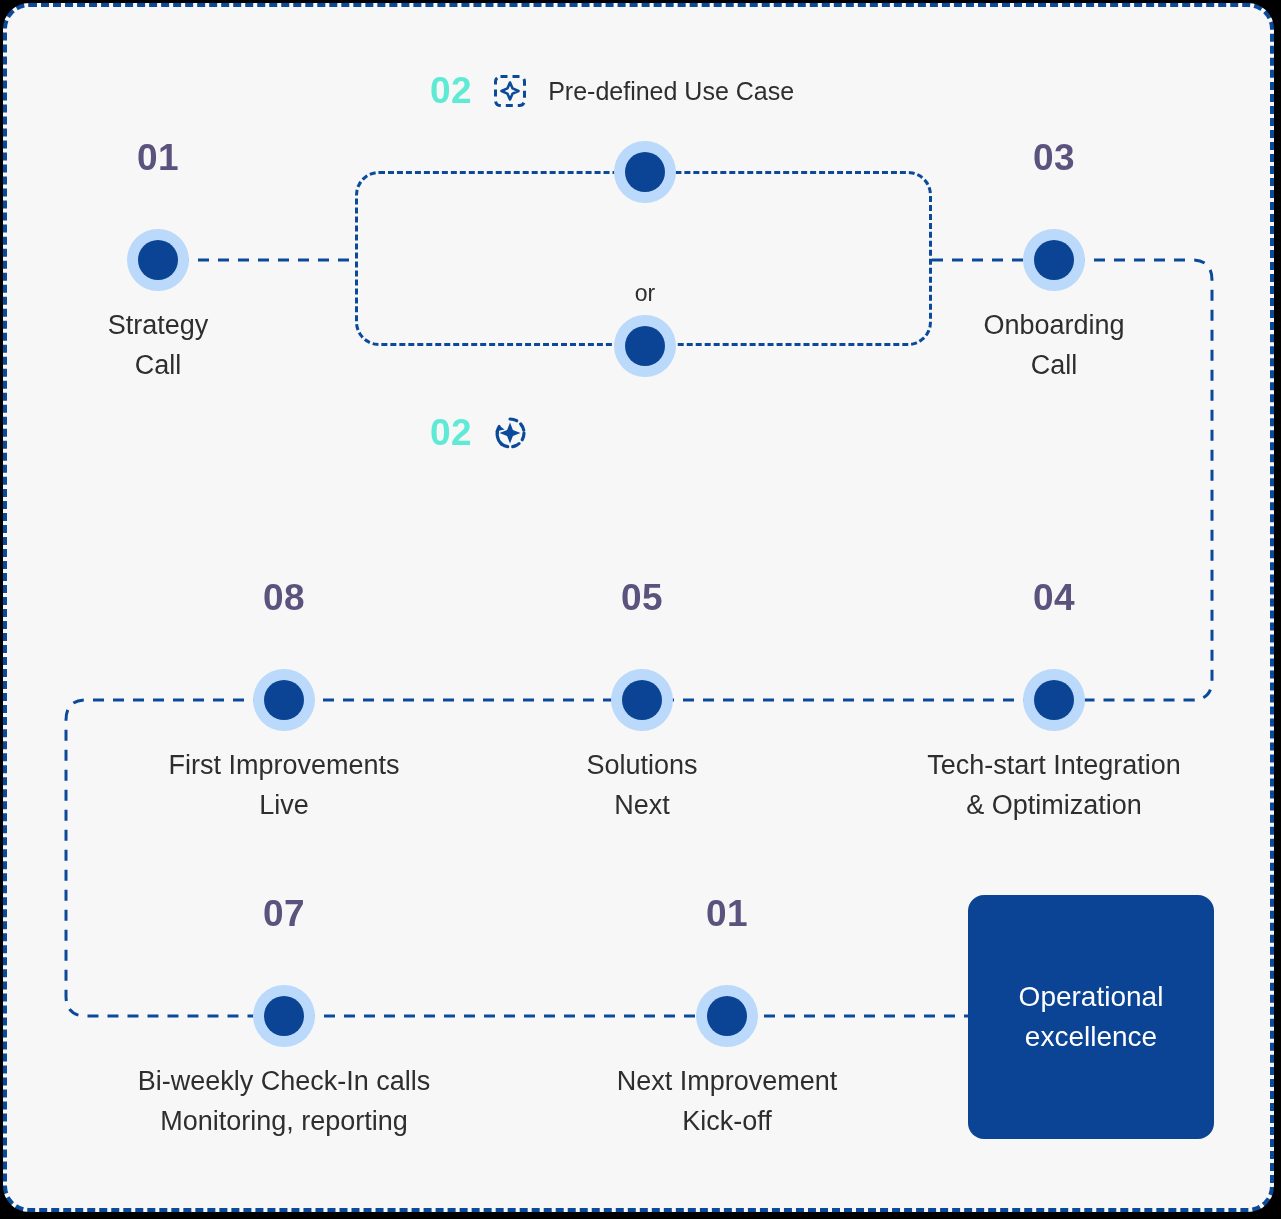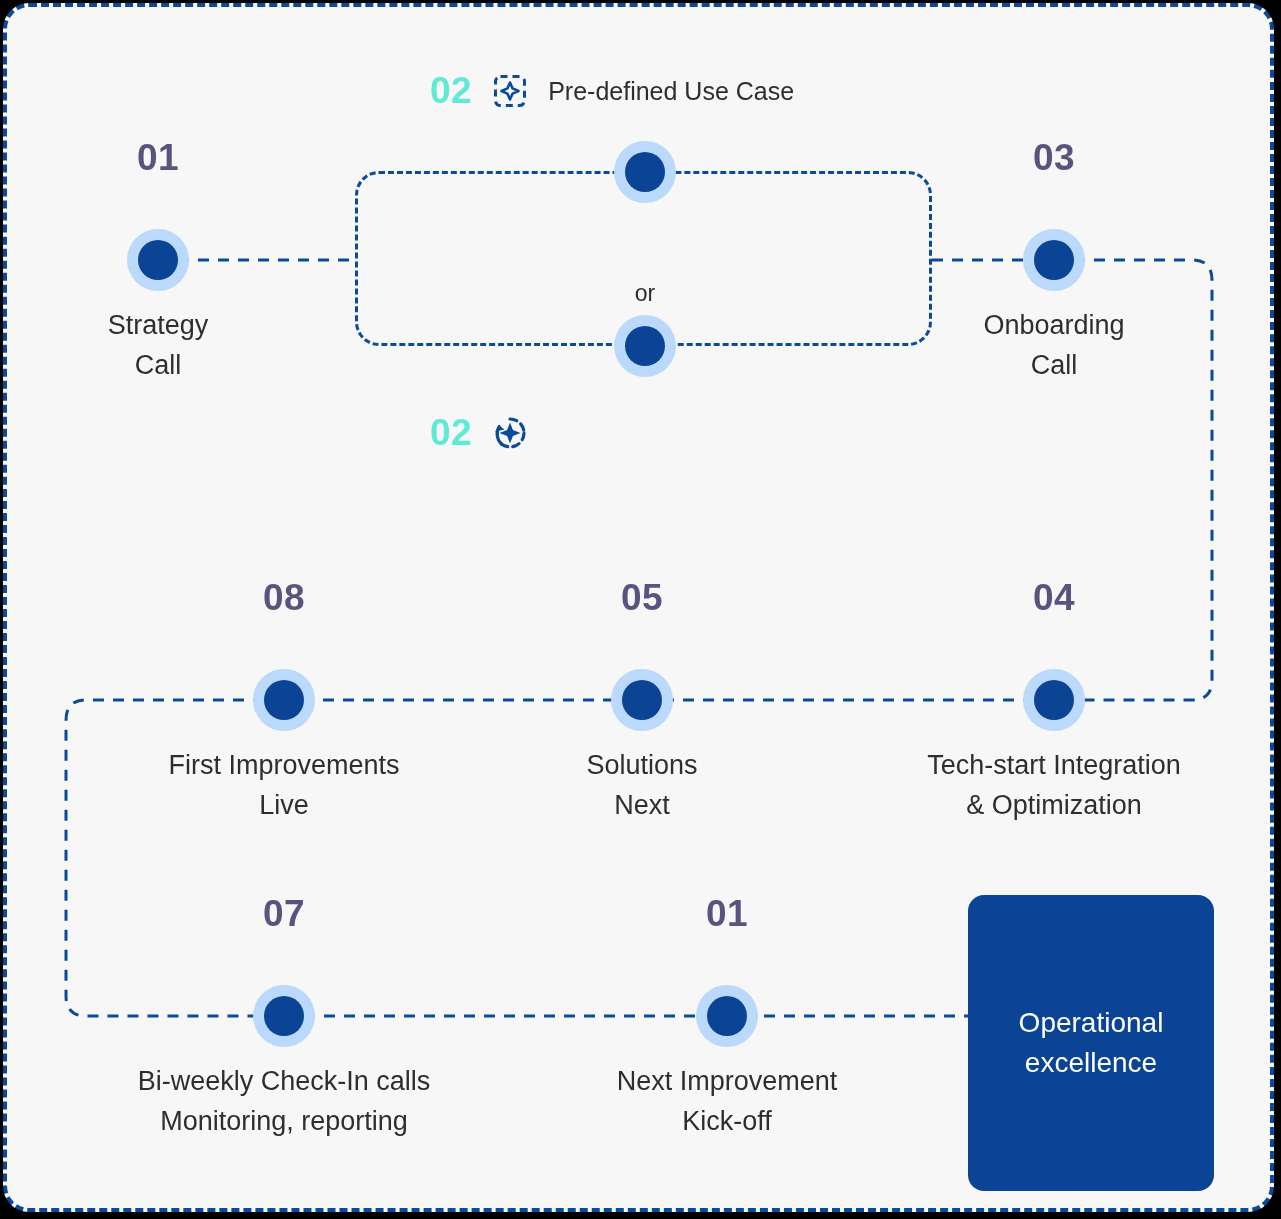--- a/index.html
+++ b/index.html
@@ -149,21 +149,21 @@
     font-size: 30px;
     color: #2E2E2E;
   }
 
   
   #outcome-box {
     position: absolute;
     left: 968px;
     top: 895px;
     width: 246px;
-    height: 296px;
+    height: 244px;
     background: #0B4494;
     border-radius: 16px;
     display: flex;
     align-items: center;
     justify-content: center;
   }
   #outcome-box .outcome-text {
     color: #FFFFFF;
     font-size: 28px;
     line-height: 40px;

